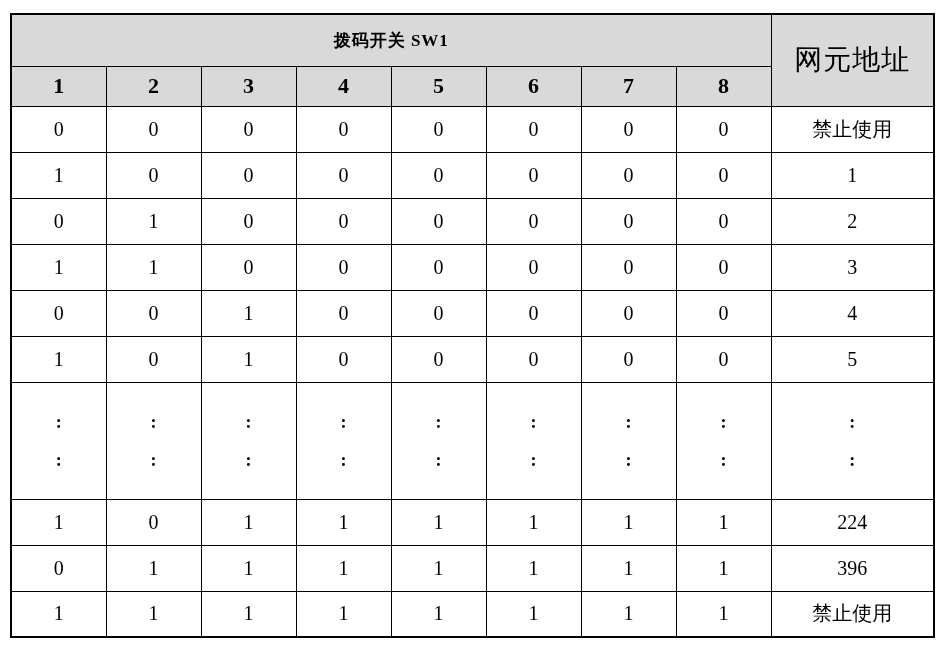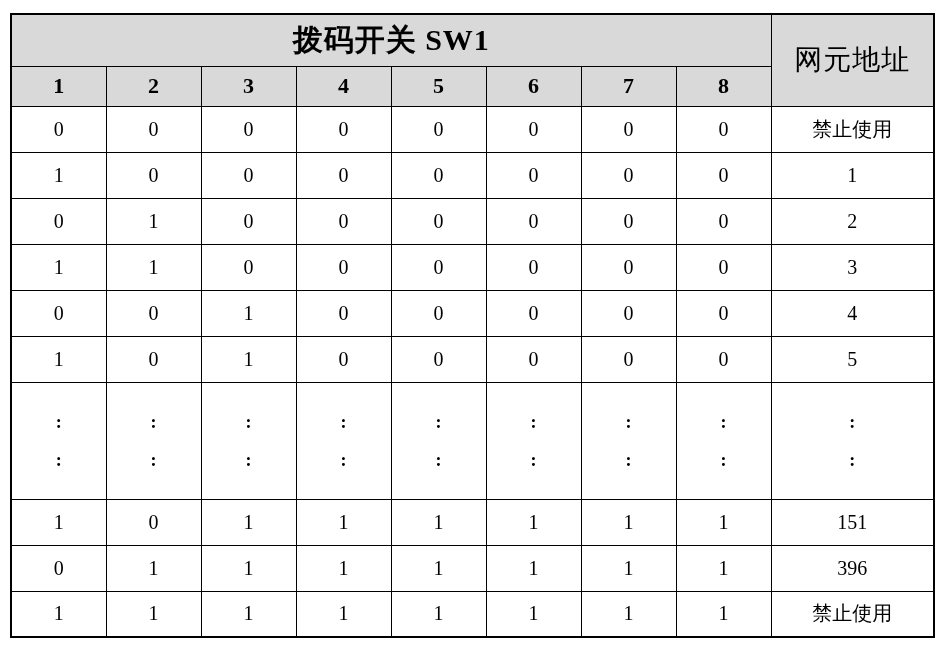--- a/index.html
+++ b/index.html
@@ -35,21 +35,21 @@
   col.sw-col  { width: 95px; }
   col.addr-col { width: 163px; }
 
   tr.title-row  { height: 52px; }
   tr.colnum-row { height: 40px; }
   tbody tr      { height: 46px; }
   tbody tr.ellipsis-row { height: 117px; }
 
   th.title {
     background: var(--header-bg, #d9d9d9);
-    font-size: 30px;
+    font-size: 17px;
     font-weight: bold;
     letter-spacing: 1px;
   }
   th.addr-head {
     background: var(--header-bg, #d9d9d9);
     font-size: 28px;
     font-weight: normal;
     letter-spacing: 1px;
   }
   th.colnum {
@@ -189,21 +189,21 @@
         </tr>
         <tr>
           <td>1</td>
           <td>0</td>
           <td>1</td>
           <td>1</td>
           <td>1</td>
           <td>1</td>
           <td>1</td>
           <td>1</td>
-          <td>151</td>
+          <td>224</td>
         </tr>
         <tr>
           <td>0</td>
           <td>1</td>
           <td>1</td>
           <td>1</td>
           <td>1</td>
           <td>1</td>
           <td>1</td>
           <td>1</td>

